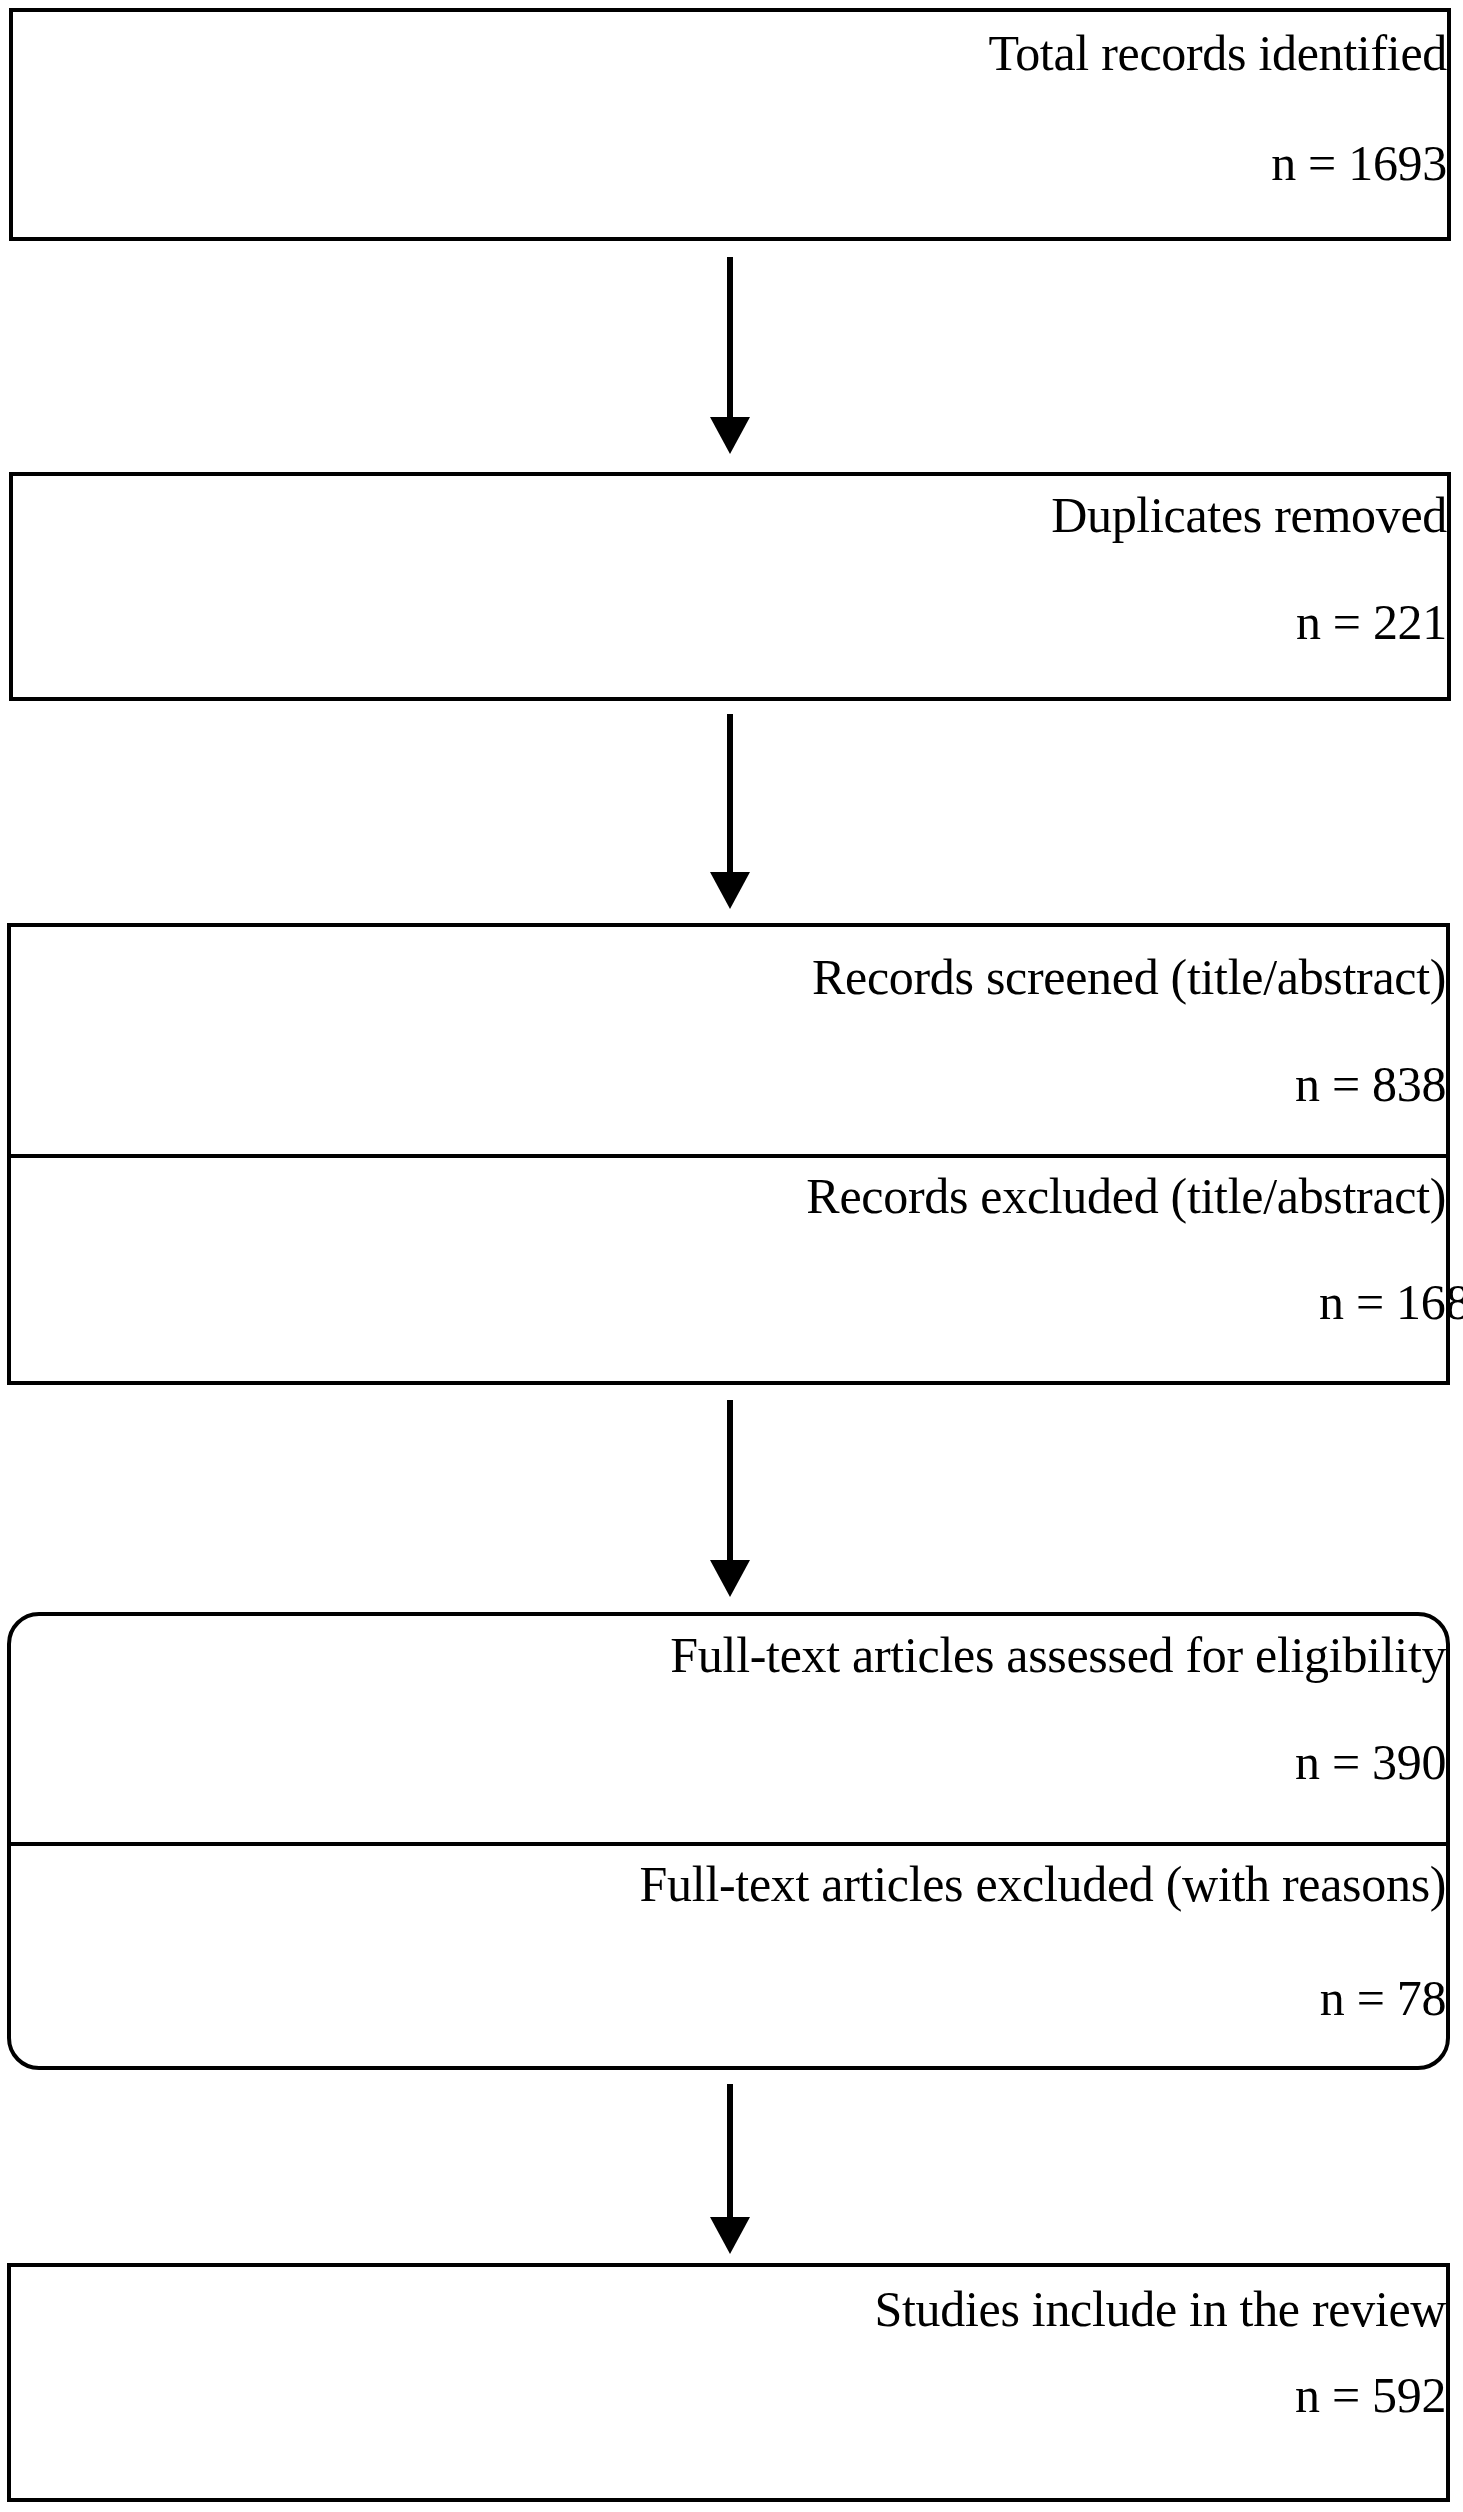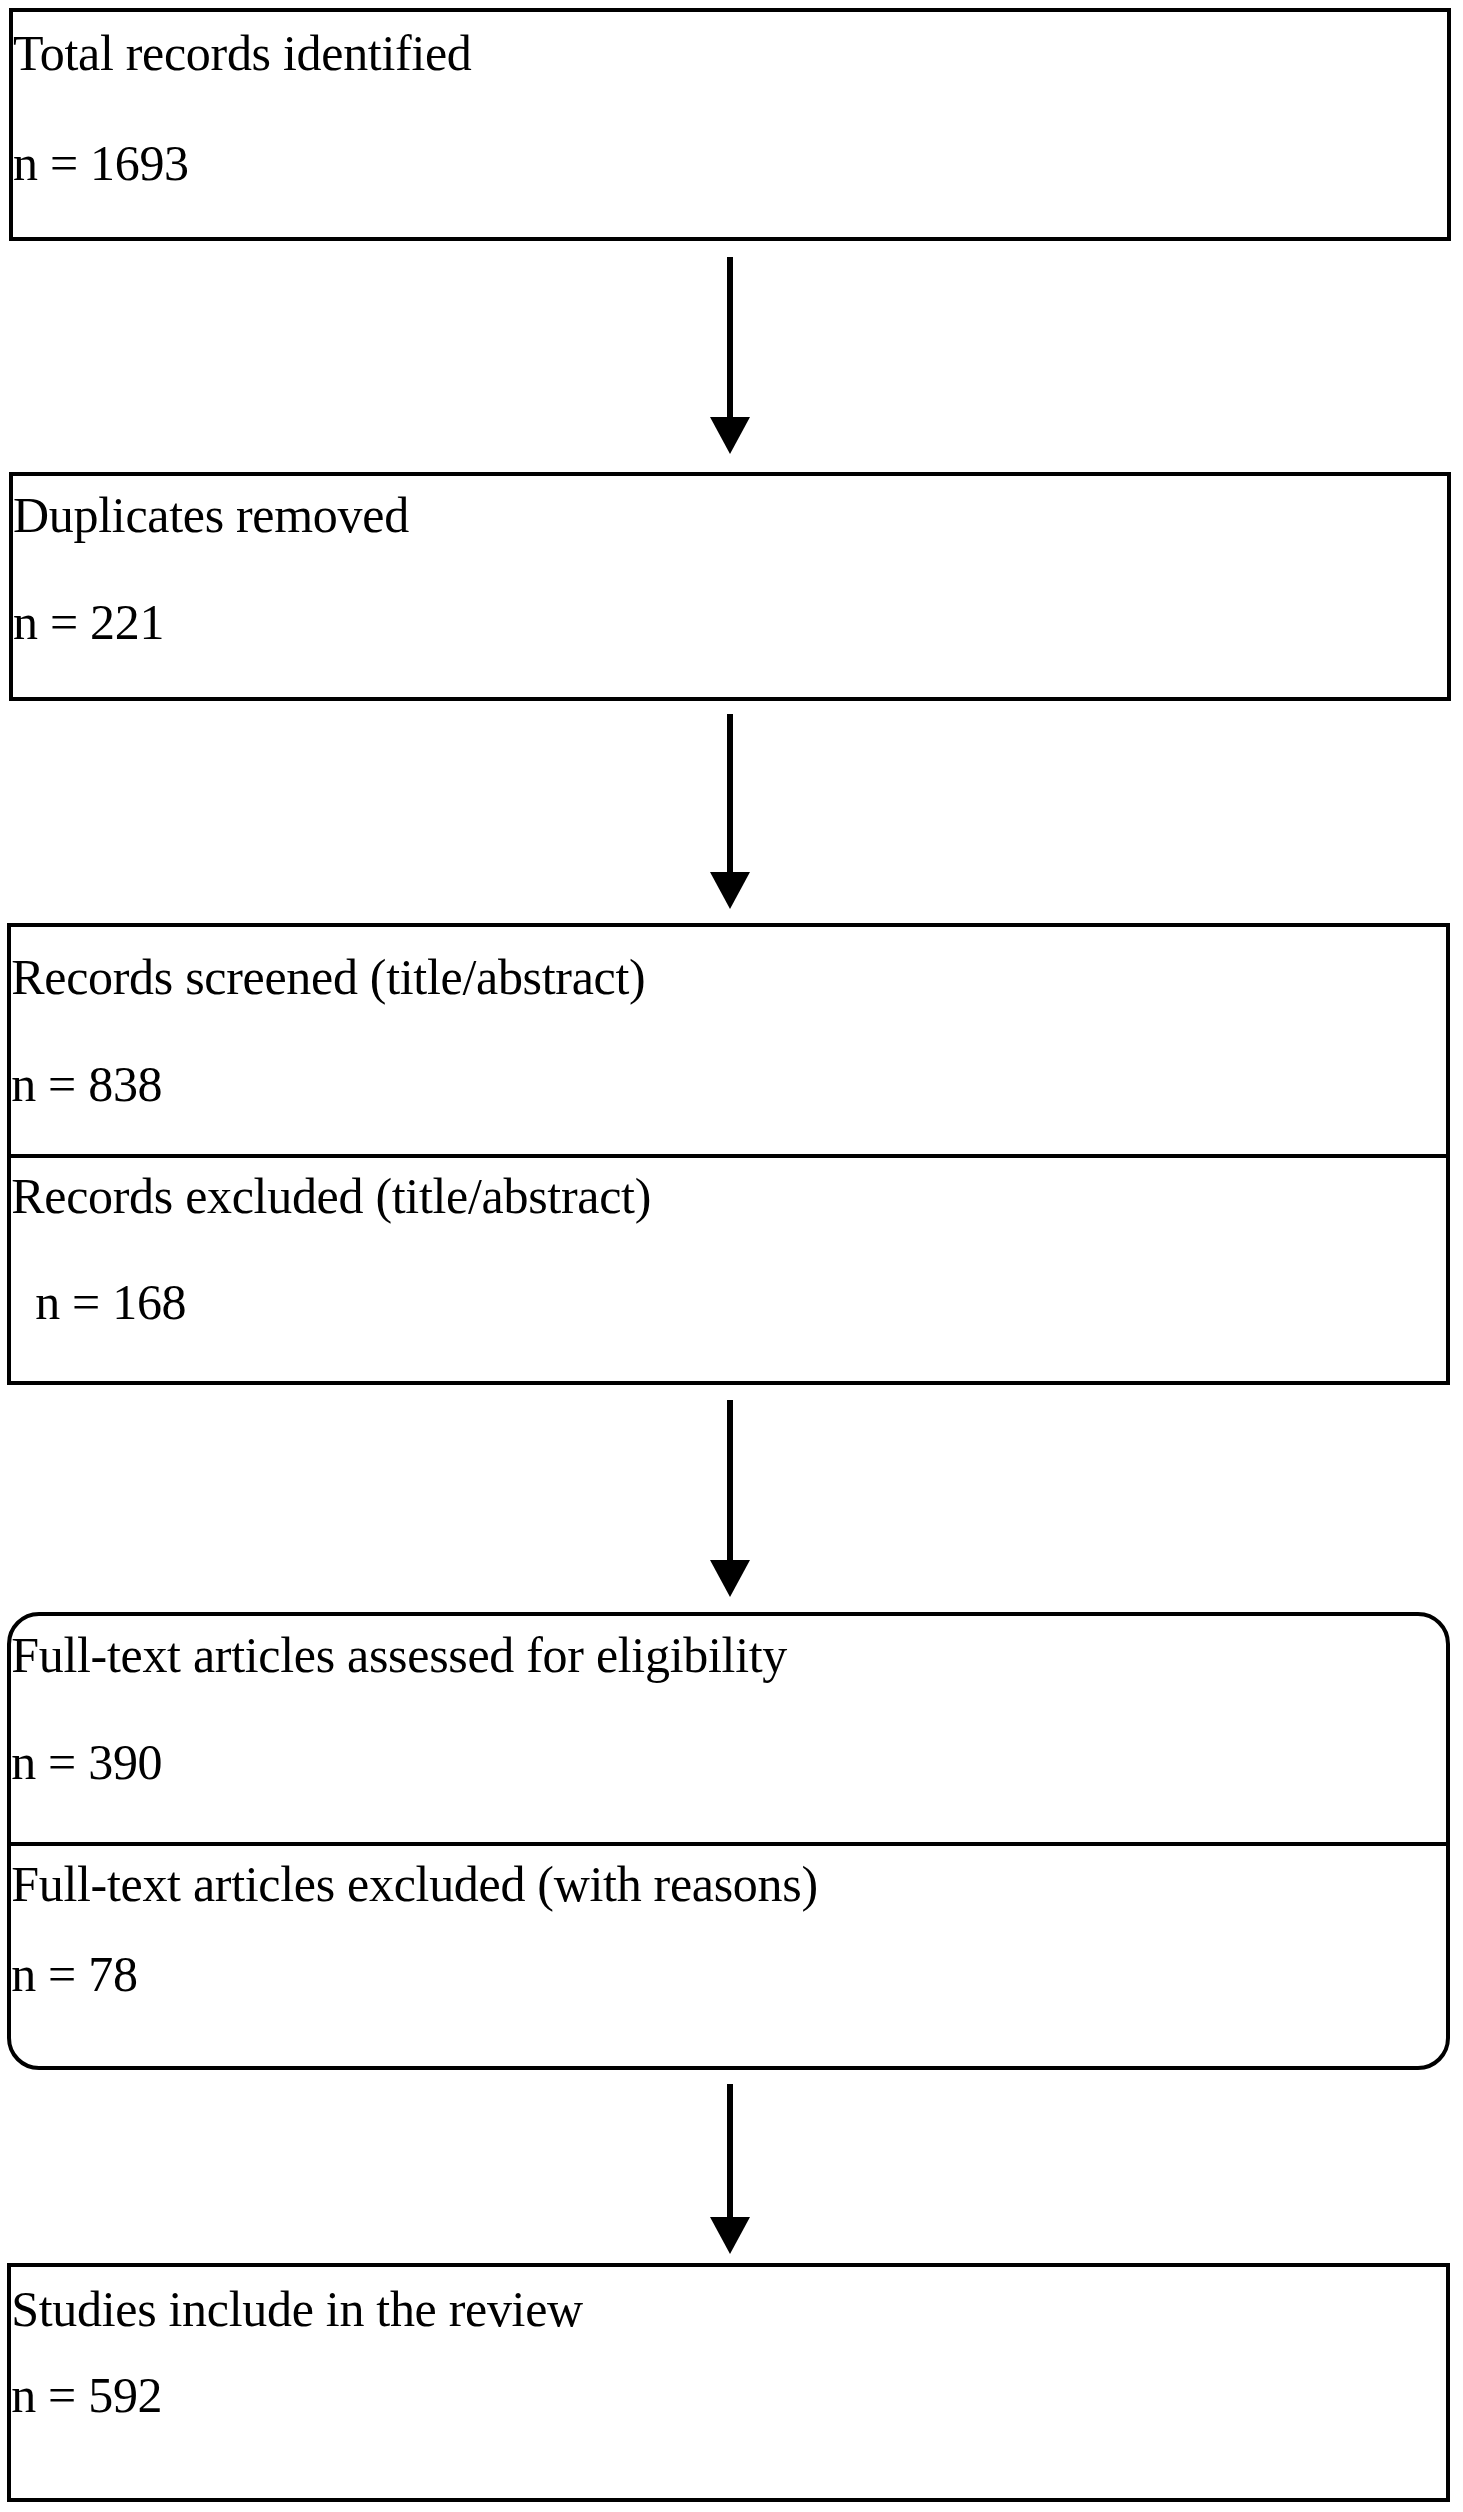--- a/index.html
+++ b/index.html
@@ -38,21 +38,21 @@
     justify-content: flex-start;
   }
   .node-cell.divided-top {
     border-bottom: 4.2px solid #000000;
   }
 
   .cell-title,
   .cell-count {
     display: block;
     width: 100%;
-    text-align: left;
+    text-align: right;
     font-size: 50px;
     line-height: 1;
     font-weight: 400;
     letter-spacing: -0.3px;
     white-space: nowrap;
   }
 
   
   .arrow {
     position: absolute;
@@ -122,21 +122,21 @@
     <div class="arrow-head"></div>
   </div>
 
   <div class="node-box" style="left:7.2px; top:1612px; width:1443px; height:458px;border-radius:32px;">
     <div class="node-cell divided-top" style="height:230px; padding-top:14.3px;">
       <span class="cell-title">Full-text articles assessed for eligibility</span>
       <span class="cell-count" style="margin-top:57px;">n = 390</span>
     </div>
     <div class="node-cell" style="height:220px; padding-top:13px;">
       <span class="cell-title">Full-text articles excluded (with reasons)</span>
-      <span class="cell-count" style="margin-top:40px;">n = 78</span>
+      <span class="cell-count" style="margin-top:64px;">n = 78</span>
     </div>
   </div>
 
   <div class="arrow" style="left:690px; top:2084px; width:79px; height:170px;">
     <div class="arrow-shaft" style="height:136px;"></div>
     <div class="arrow-head"></div>
   </div>
 
   <div class="node-box" style="left:7.2px; top:2263px; width:1443px; height:239px;">
     <div class="node-cell" style="height:100%; padding-top:16.7px;">

